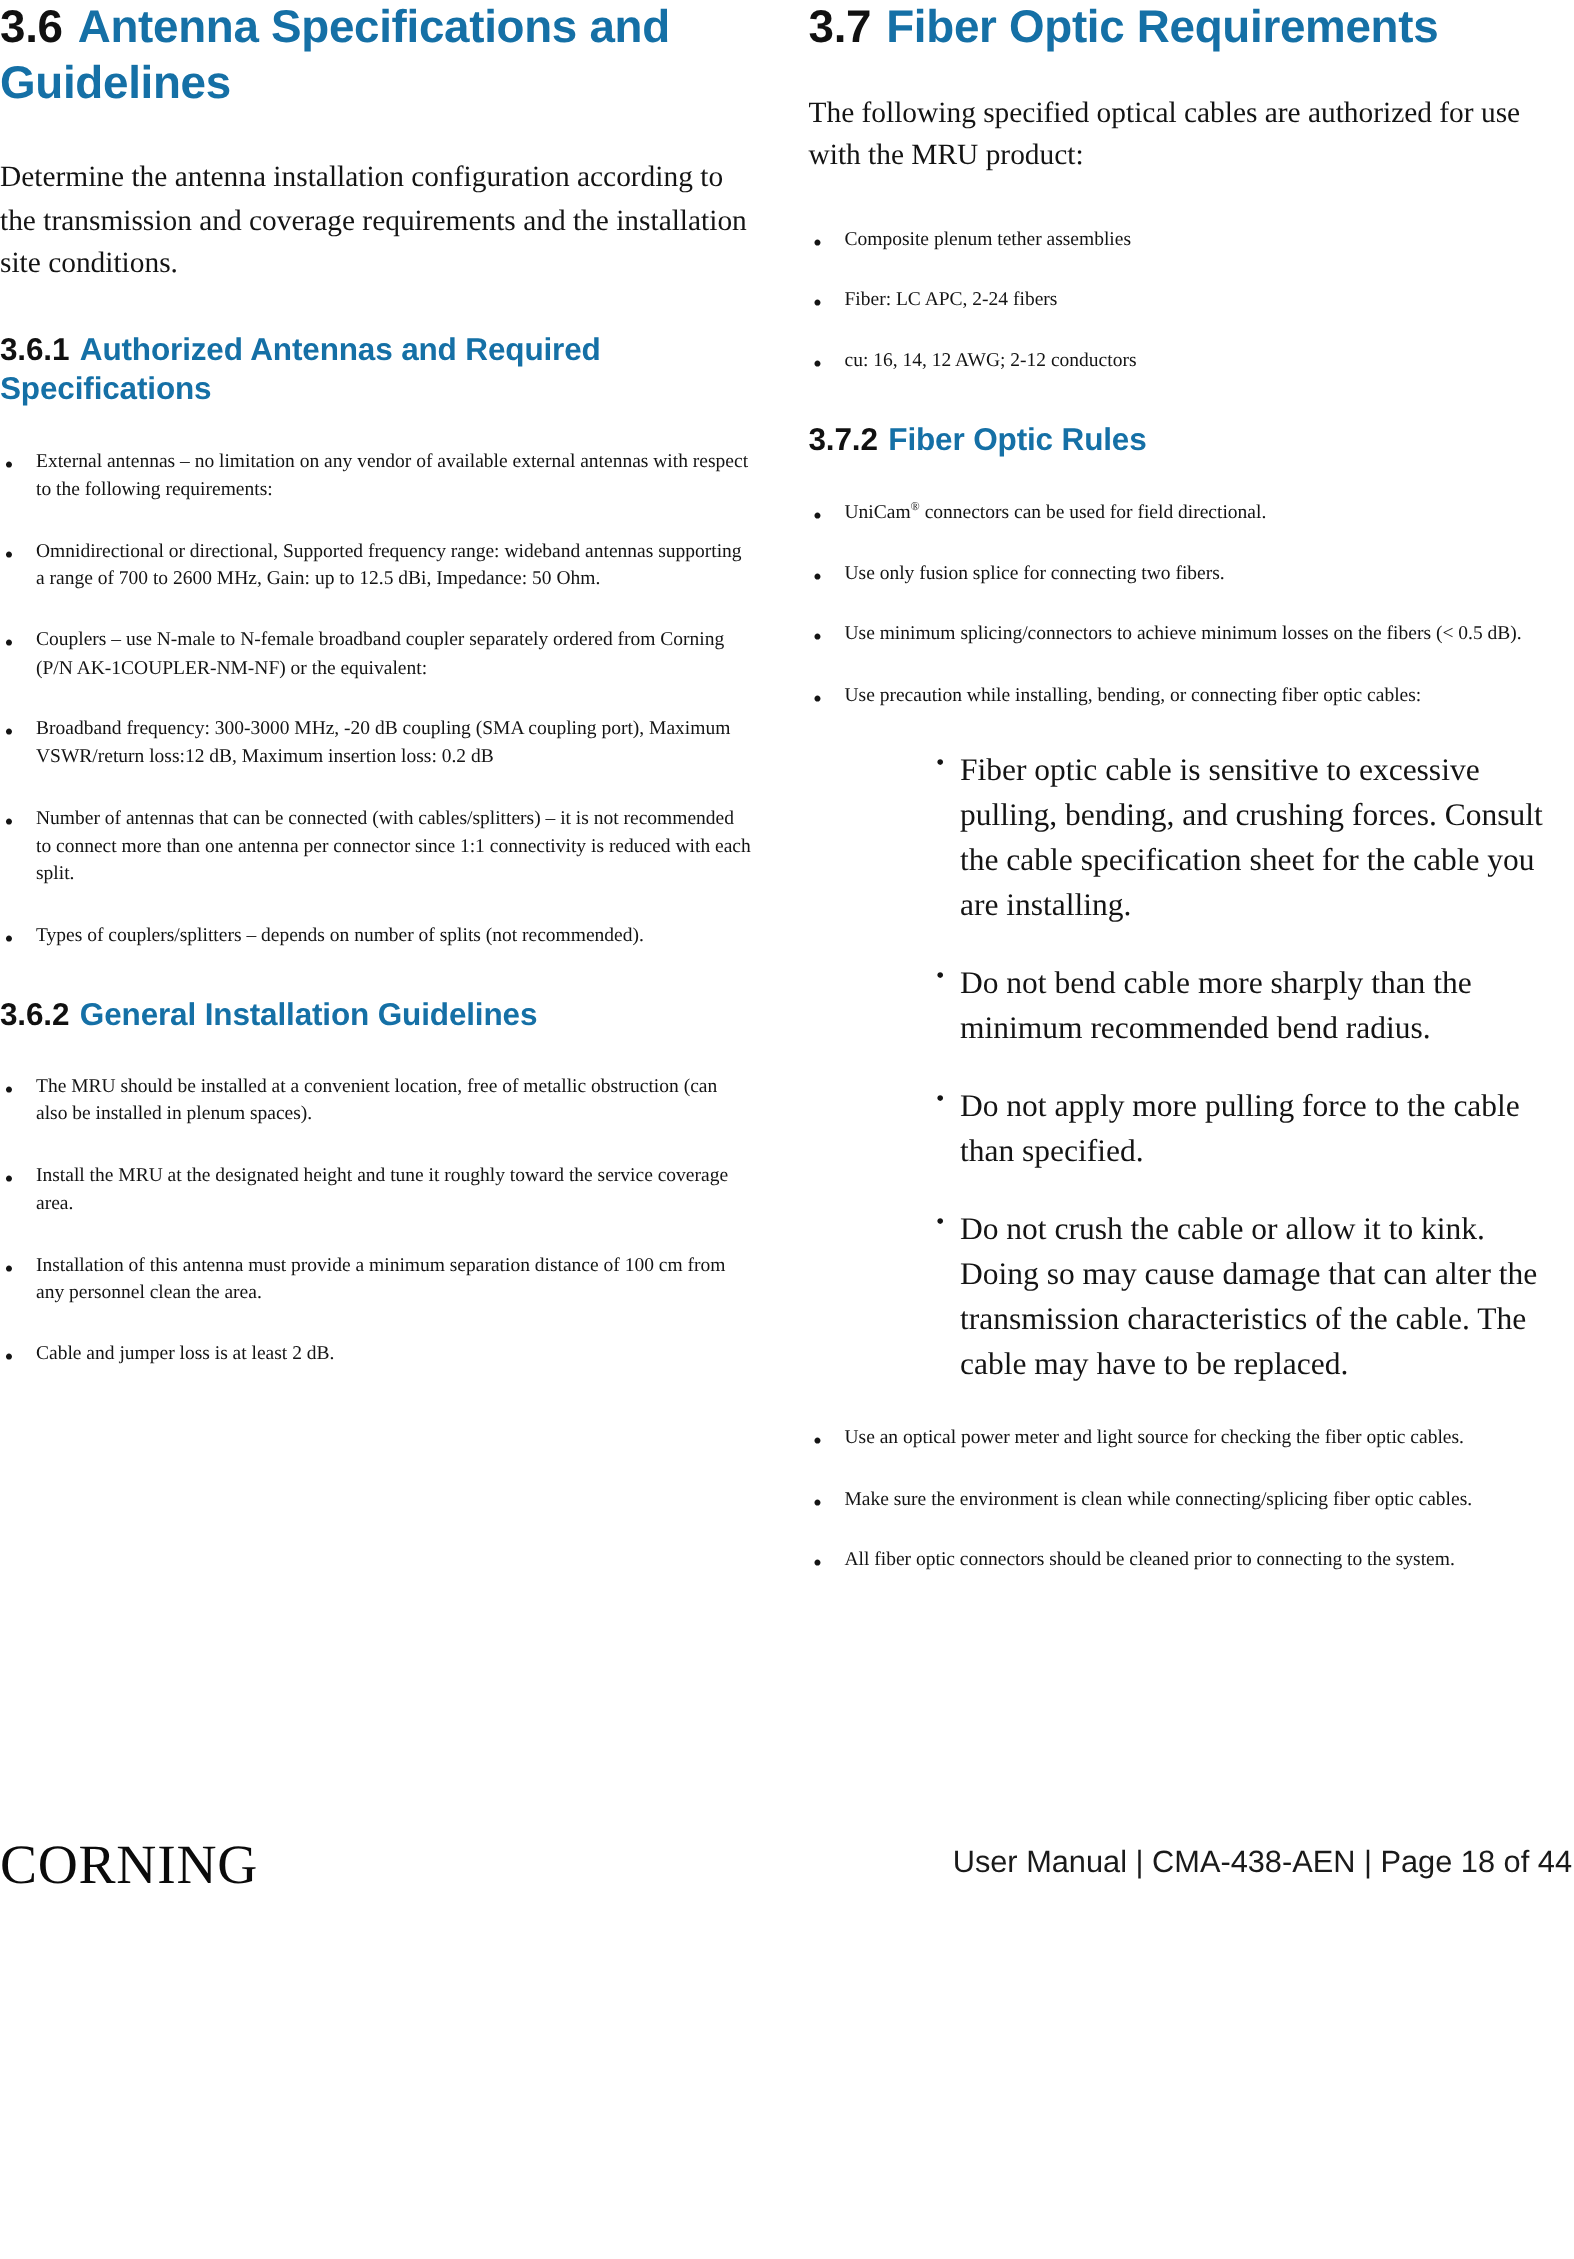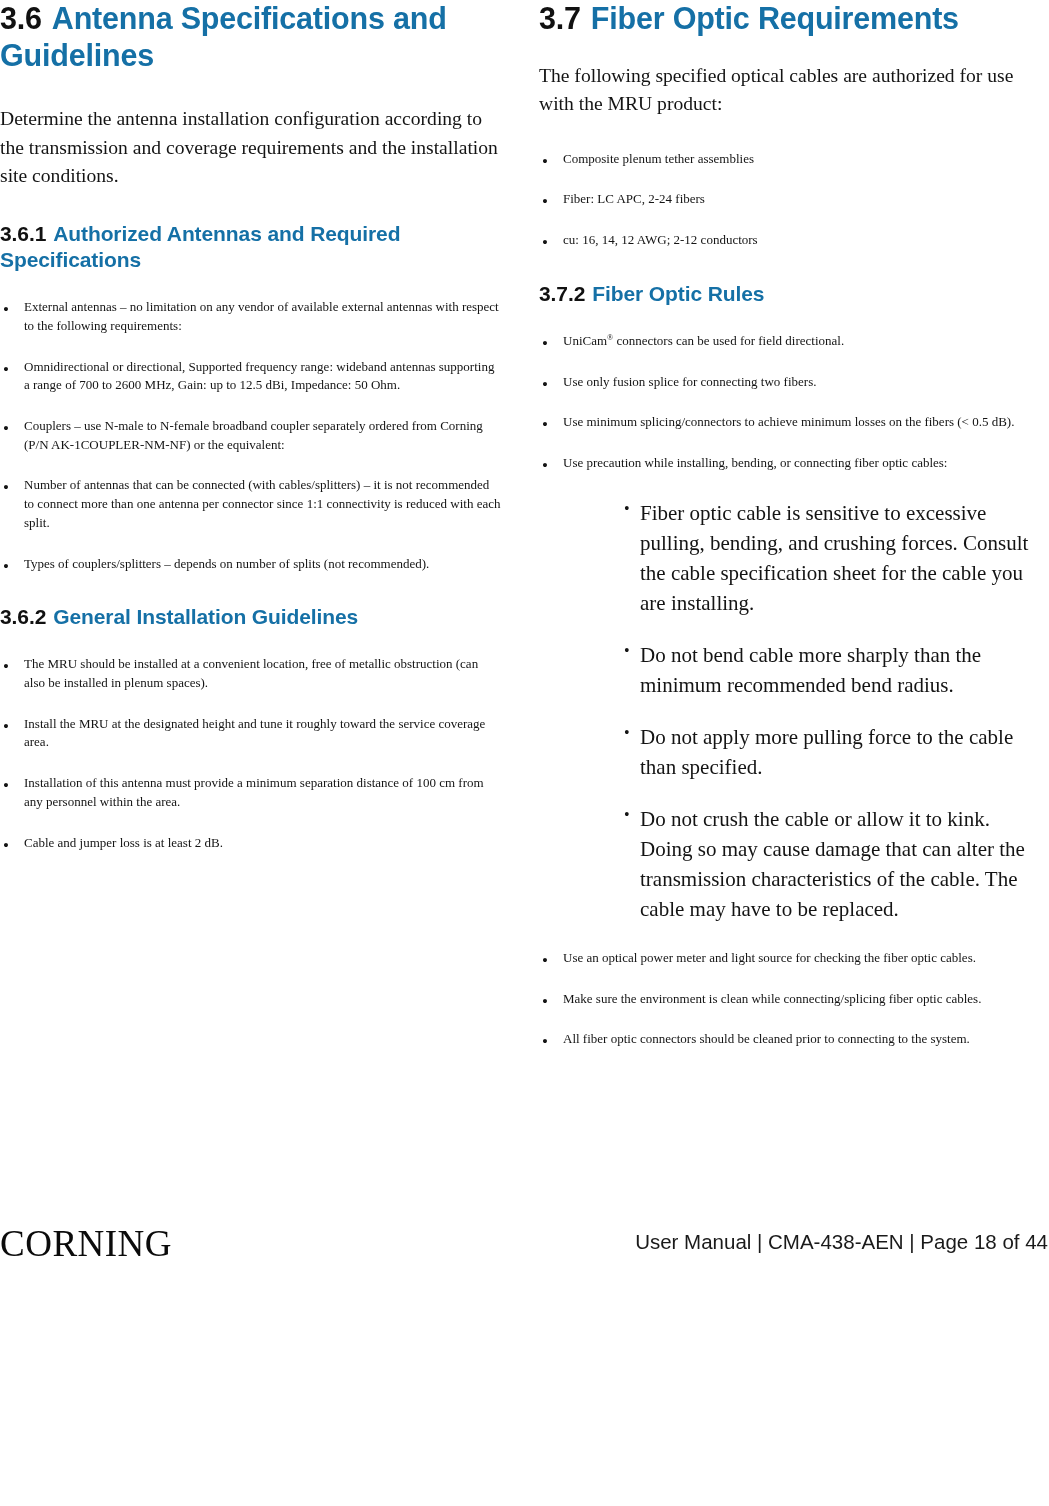--- a/index.html
+++ b/index.html
@@ -186,36 +186,37 @@
       <h2 class="sub">
         <span class="num">3.6.1</span><span>Authorized Antennas and Required Specifications</span>
       </h2>
 
       <div class="gap-md"></div>
 
       <ul class="bul">
         <li>External antennas – no limitation on any vendor of available external antennas with respect to the following requirements:</li>
         <li>Omnidirectional or directional, Supported frequency range: wideband antennas supporting a range of 700 to 2600 MHz, Gain: up to 12.5 dBi, Impedance: 50 Ohm.</li>
         <li>Couplers – use N-male to N-female broadband coupler separately ordered from Corning (P/N AK-1COUPLER-NM-NF) or the equivalent:</li>
+        <li>Broadband frequency: 300-3000 MHz, -20 dB coupling (SMA coupling port), Maximum VSWR/return loss:12 dB, Maximum insertion loss: 0.2 dB</li>
         <li>Number of antennas that can be connected (with cables/splitters) – it is not recommended to connect more than one antenna per connector since 1:1 connectivity is reduced with each split.</li>
         <li>Types of couplers/splitters – depends on number of splits (not recommended).</li>
       </ul>
 
       <div class="gap-lg"></div>
 
       <h2 class="sub">
         <span class="num">3.6.2</span><span>General Installation Guidelines</span>
       </h2>
 
       <div class="gap-md"></div>
 
       <ul class="bul">
         <li>The MRU should be installed at a convenient location, free of metallic obstruction (can also be installed in plenum spaces).</li>
         <li>Install the MRU at the designated height and tune it roughly toward the service coverage area.</li>
-        <li>Installation of this antenna must provide a minimum separation distance of 100 cm from any personnel within the area.</li>
+        <li>Installation of this antenna must provide a minimum separation distance of 100 cm from any personnel clean the area.</li>
         <li>Cable and jumper loss is at least 2 dB.</li>
       </ul>
 
     </div>
 
     <div class="col col-right">
 
       <h1 class="sec">
         <span class="num">3.7</span><span>Fiber Optic Requirements</span>
       </h1>

